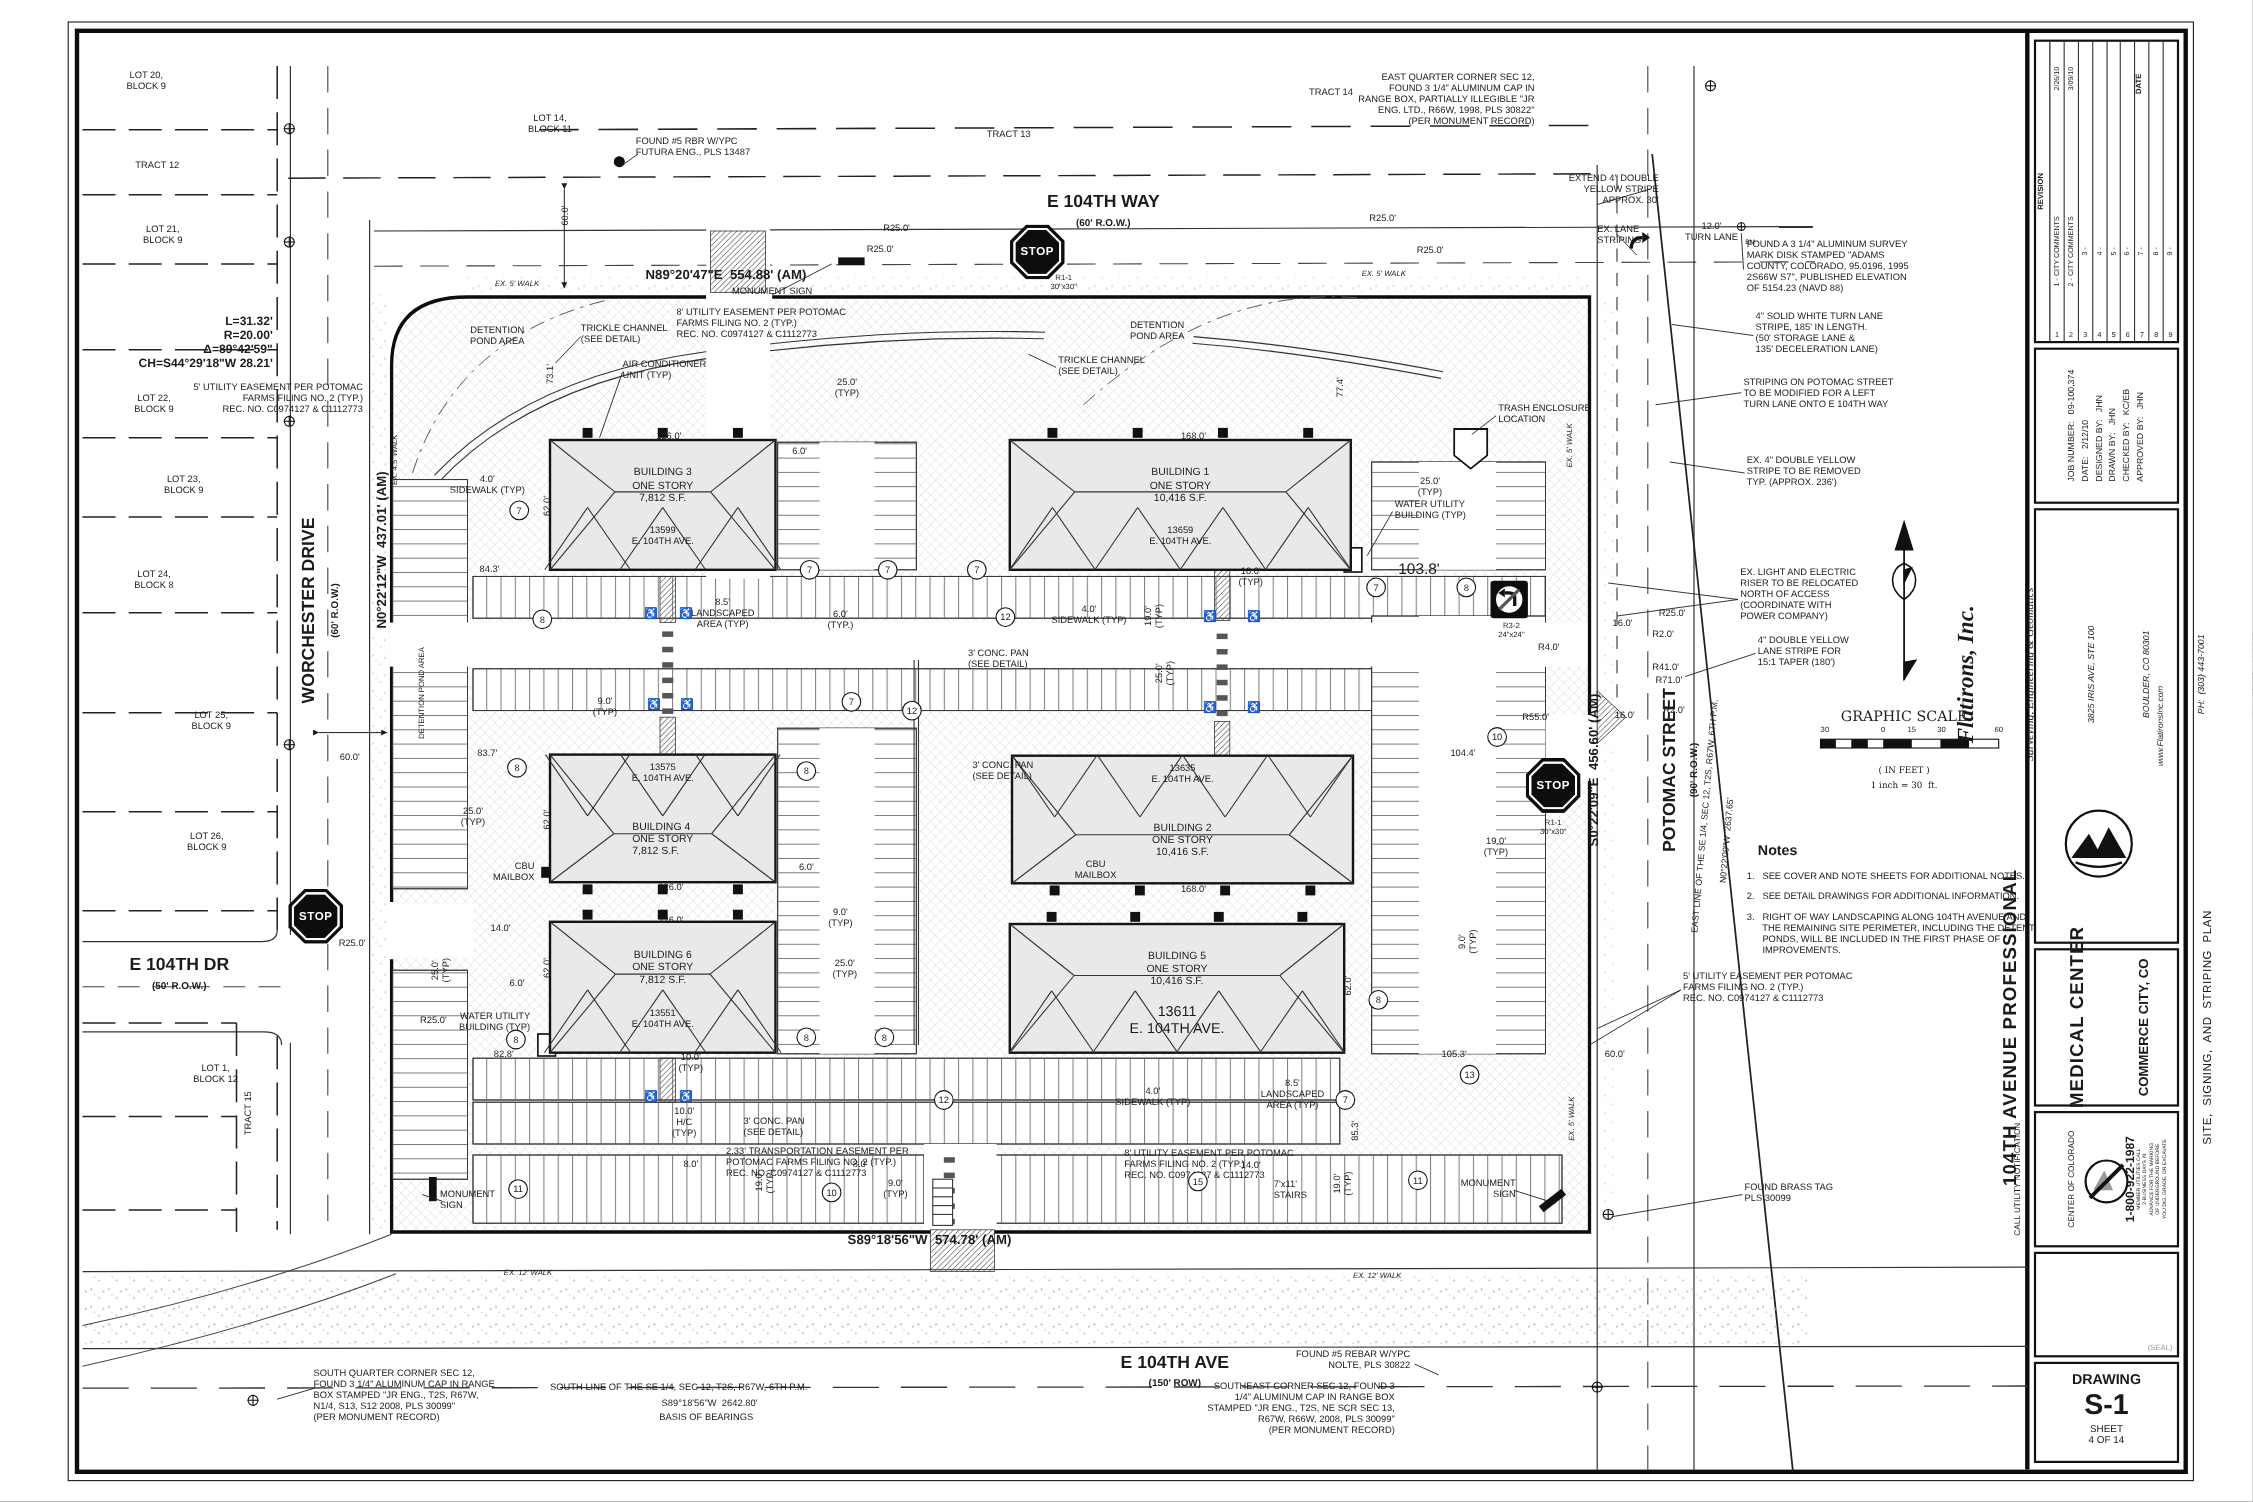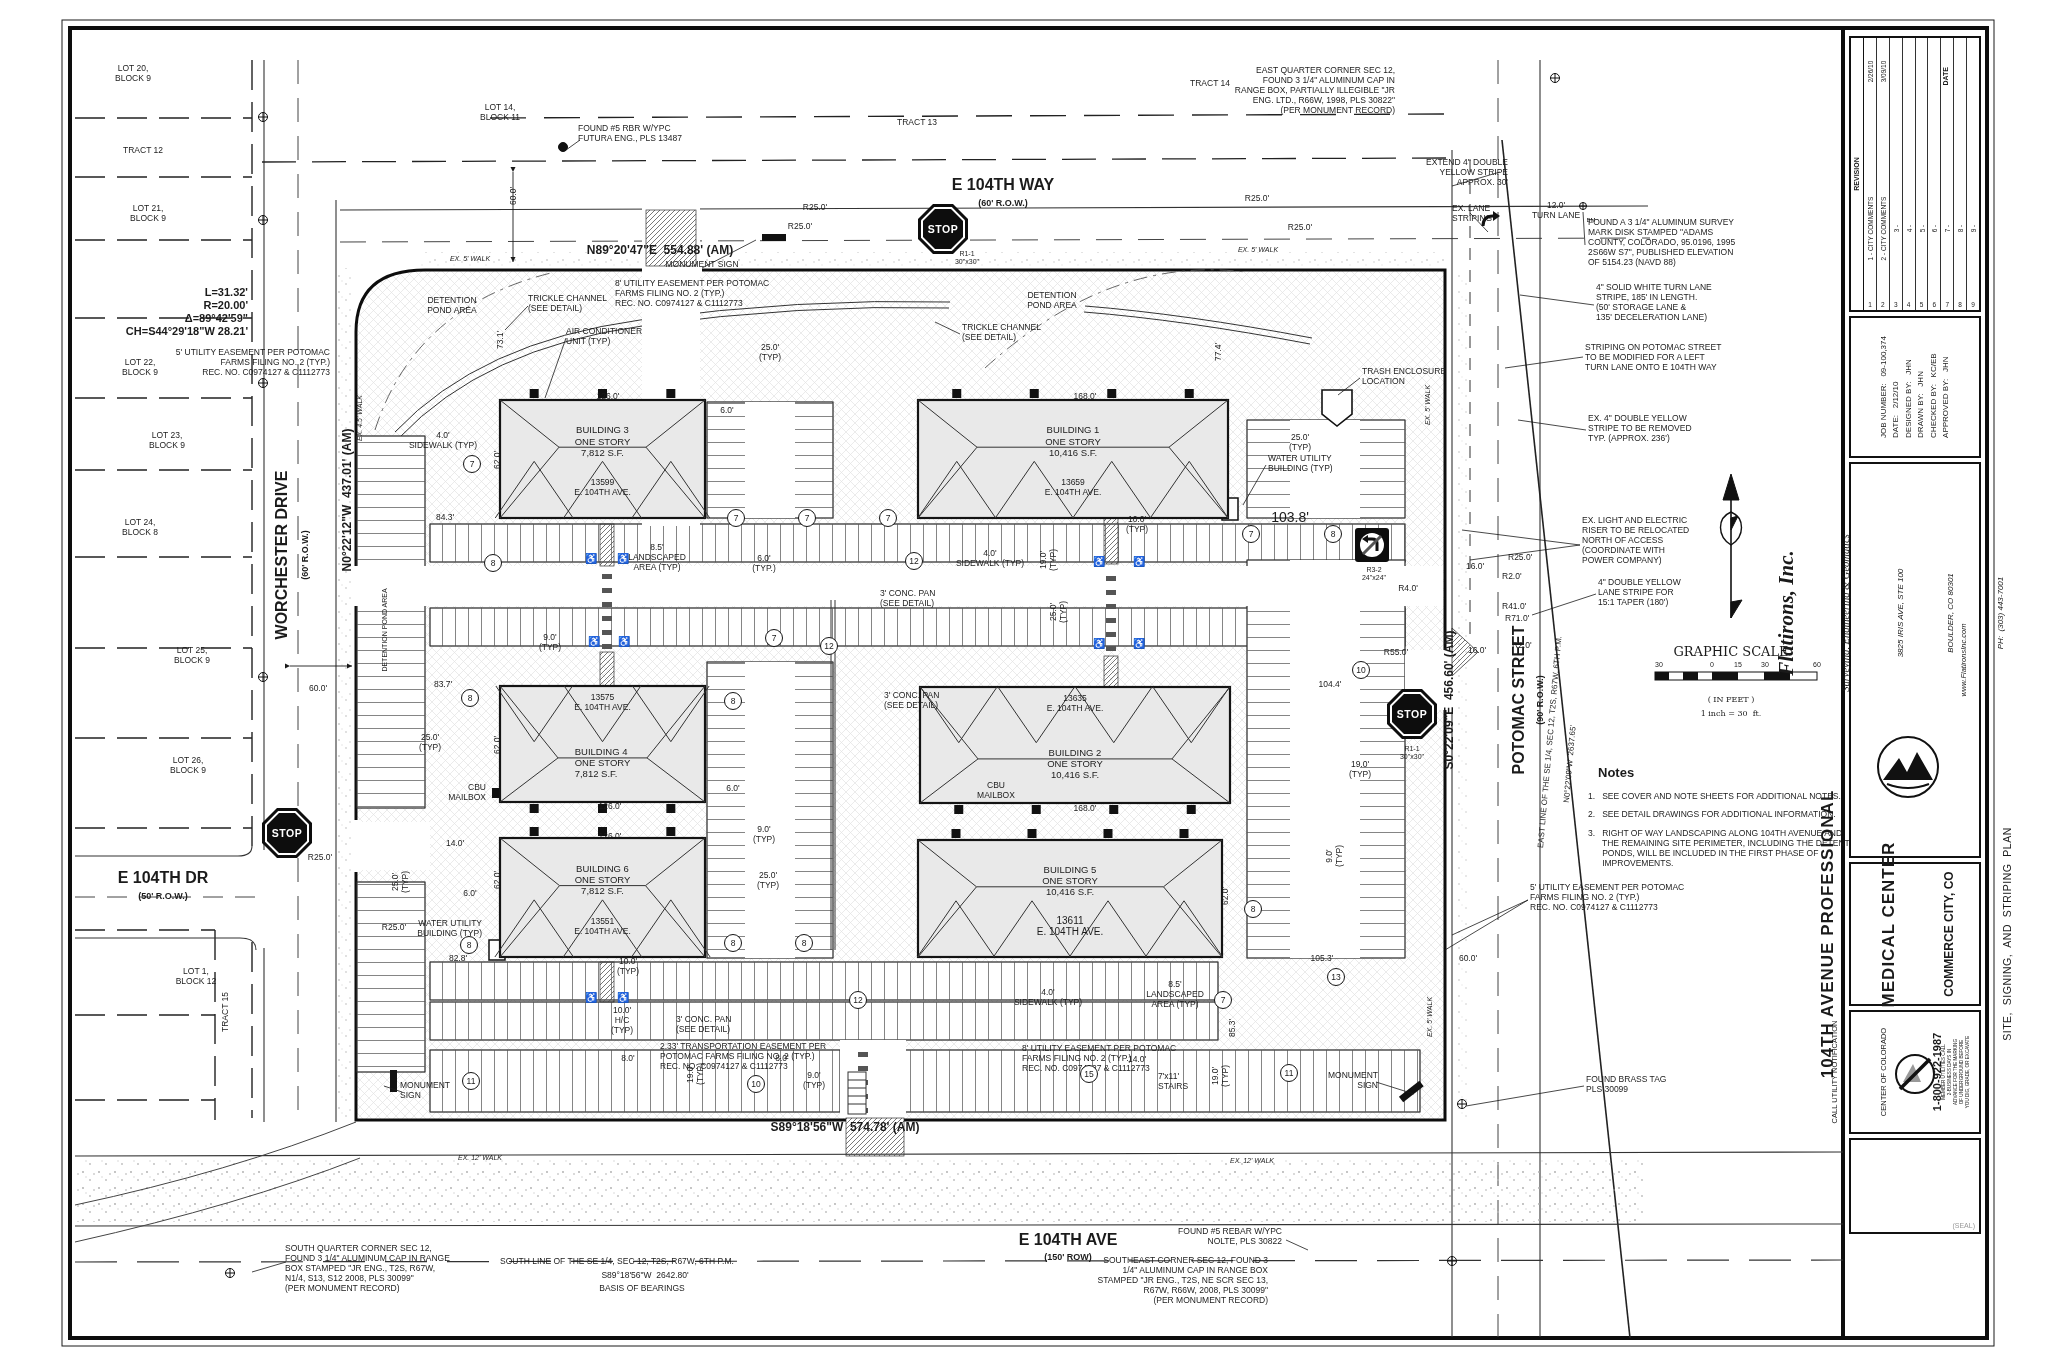--- a/index.html
+++ b/index.html
@@ -759,21 +759,21 @@
       <div class="ann" style="left: 1075px; top: 703.24px; font-size: 8.5px; text-align: center; transform: translate(-50%, -50%);">13635
 E. 104TH AVE.</div>
       <div class="ann" style="left: 602.5px; top: 879.65px; font-size: 9.5px; text-align: center; transform: translate(-50%, -50%);">BUILDING 6
 ONE STORY
 7,812 S.F.</div>
       <div class="ann" style="left: 602.5px; top: 926.06px; font-size: 8.5px; text-align: center; transform: translate(-50%, -50%);">13551
 E. 104TH AVE.</div>
       <div class="ann" style="left: 1070px; top: 880.95px; font-size: 9.5px; text-align: center; transform: translate(-50%, -50%);">BUILDING 5
 ONE STORY
 10,416 S.F.</div>
-      <div class="ann" style="left: 1070px; top: 926.58px; font-size: 10px; text-align: center; transform: translate(-50%, -50%);">13611
+      <div class="ann" style="left: 1070px; top: 926.58px; font-size: 13px; text-align: center; transform: translate(-50%, -50%);">13611
 E. 104TH AVE.</div>
     </div>
 
 <div class="tb" id="revtable">
   <div class="revhead">
     <div class="rot" style="font-size:7px;font-weight:bold;">REVISION</div>
   </div>
   <div class="revgrid" id="revcols" style="margin-left:13px;height:100%;">
         <div class="revcol">
           <div class="revnum">1</div>
@@ -874,14 +874,20 @@
 2-BUSINESS DAYS IN
 ADVANCE FOR THE MARKING
 OF UNDERGROUND BEFORE
 YOU DIG, GRADE, OR EXCAVATE</div>
 </div>
 
 <div class="tb" id="sealbox">
   <div class="seal">(SEAL)</div>
 </div>
 
-
+<div class="tb" id="drawbox">
+  <div style="font-size:13px;font-weight:bold;margin-top:6px;">DRAWING</div>
+  <div style="font-size:26px;font-weight:bold;">S-1</div>
+  <div style="font-size:9px;margin-top:2px;">SHEET</div>
+  <div style="font-size:9px;">4 OF 14</div>
 </div>
 
+</div>
+
 </body></html>

